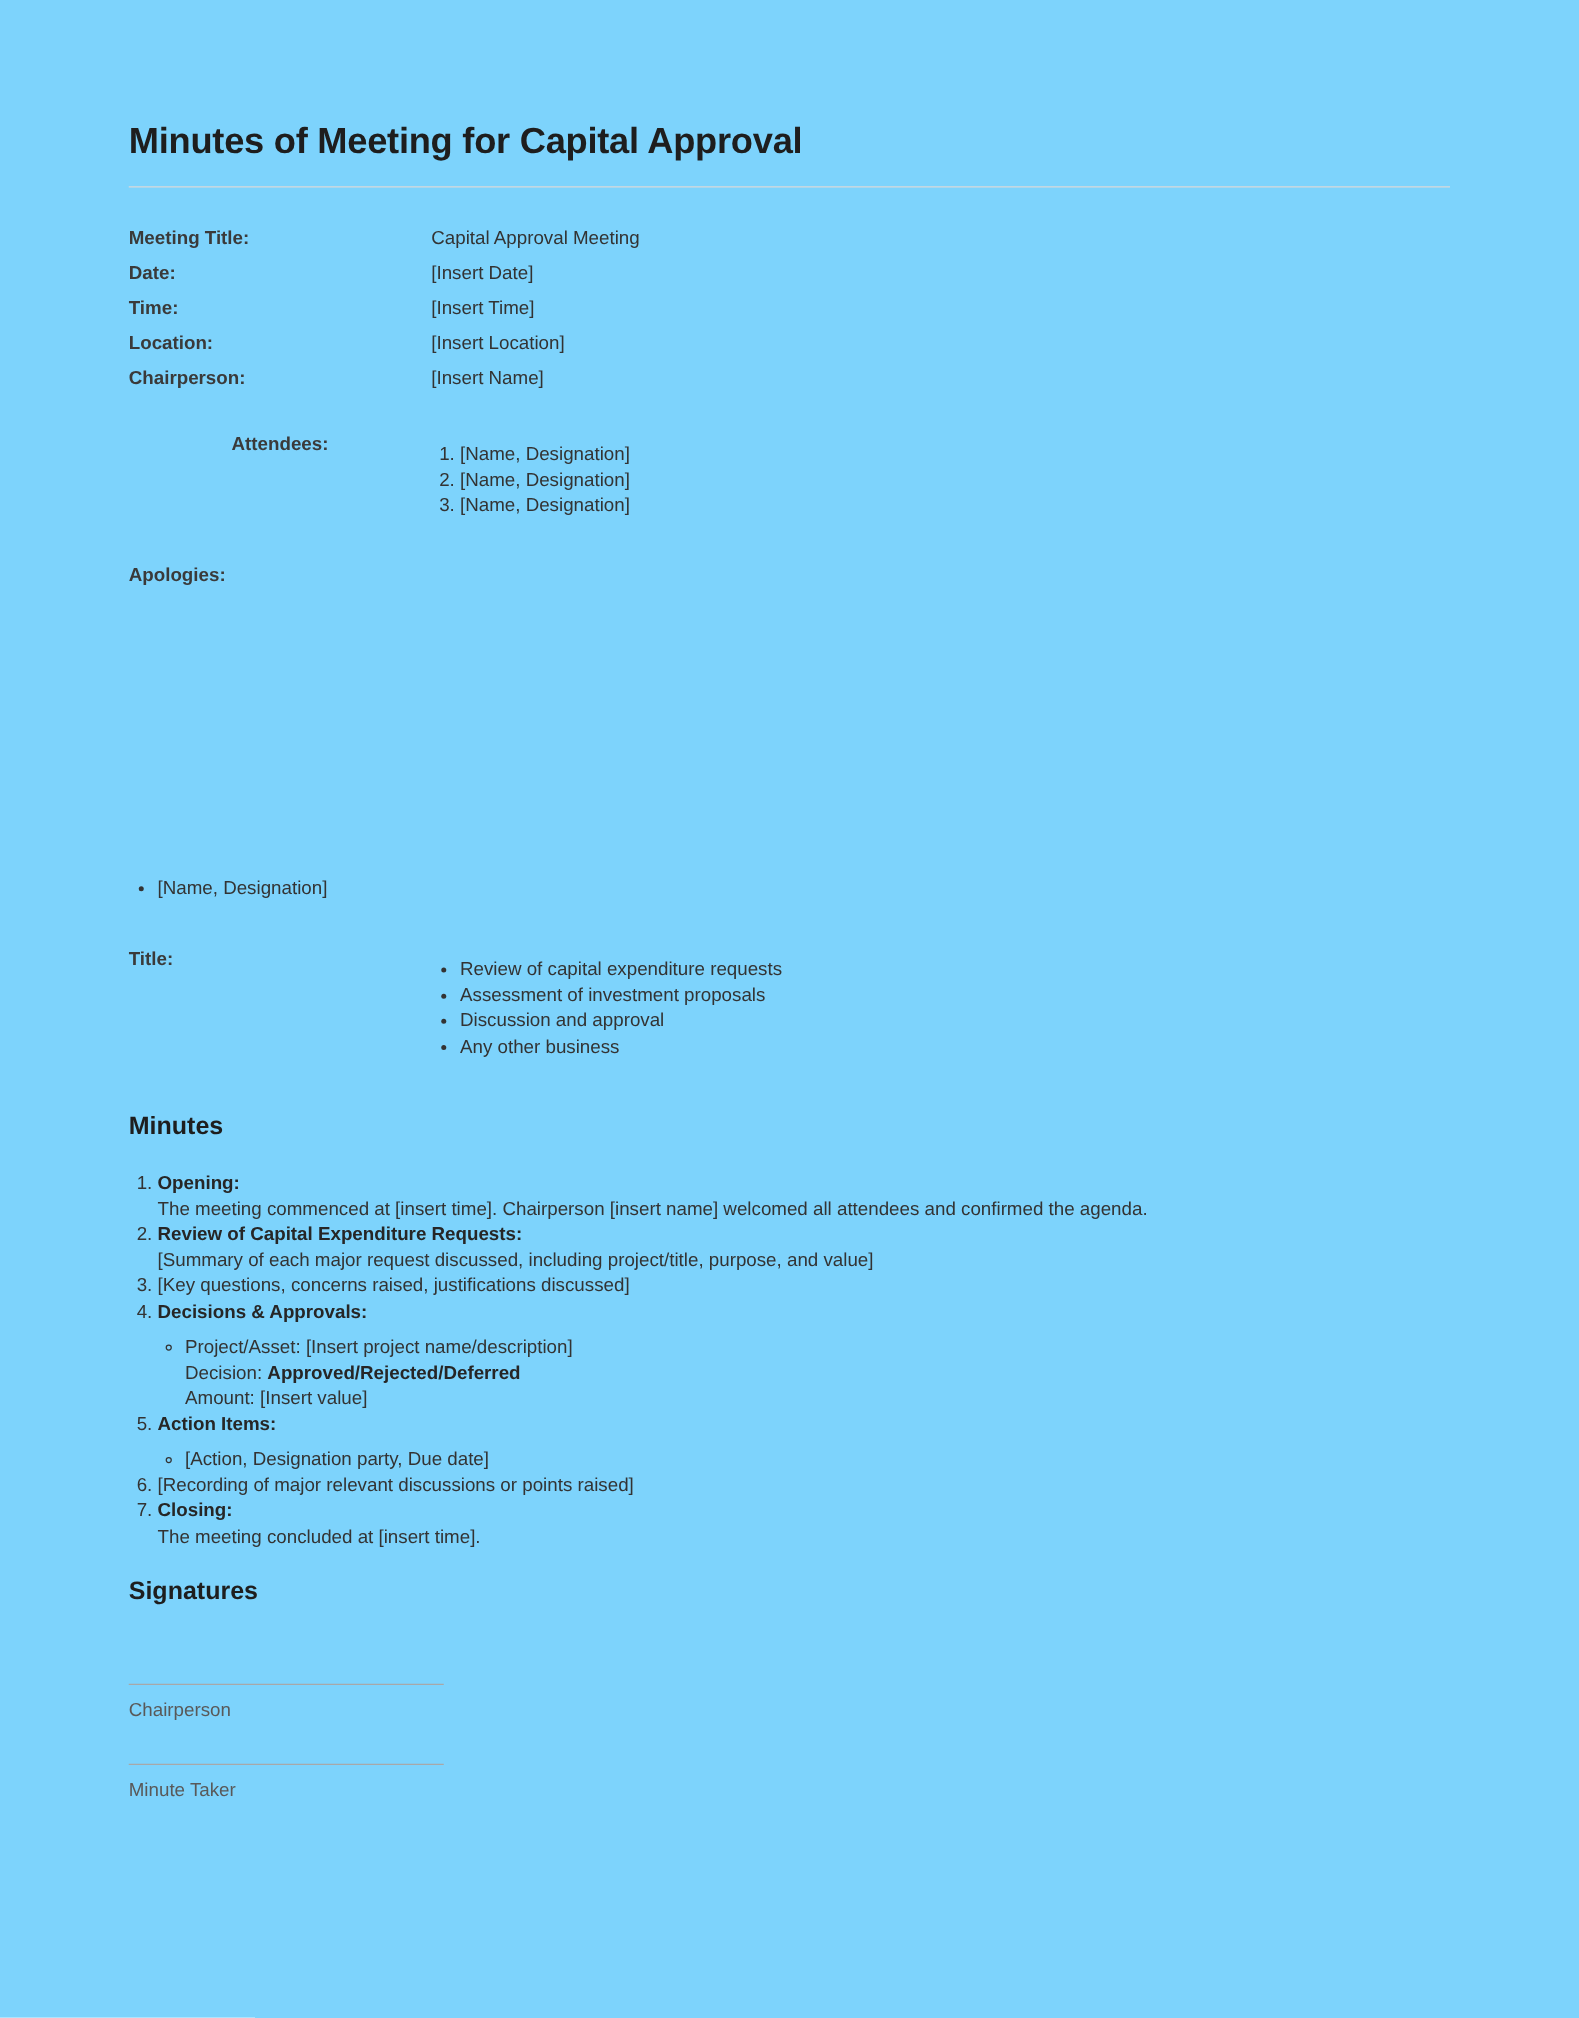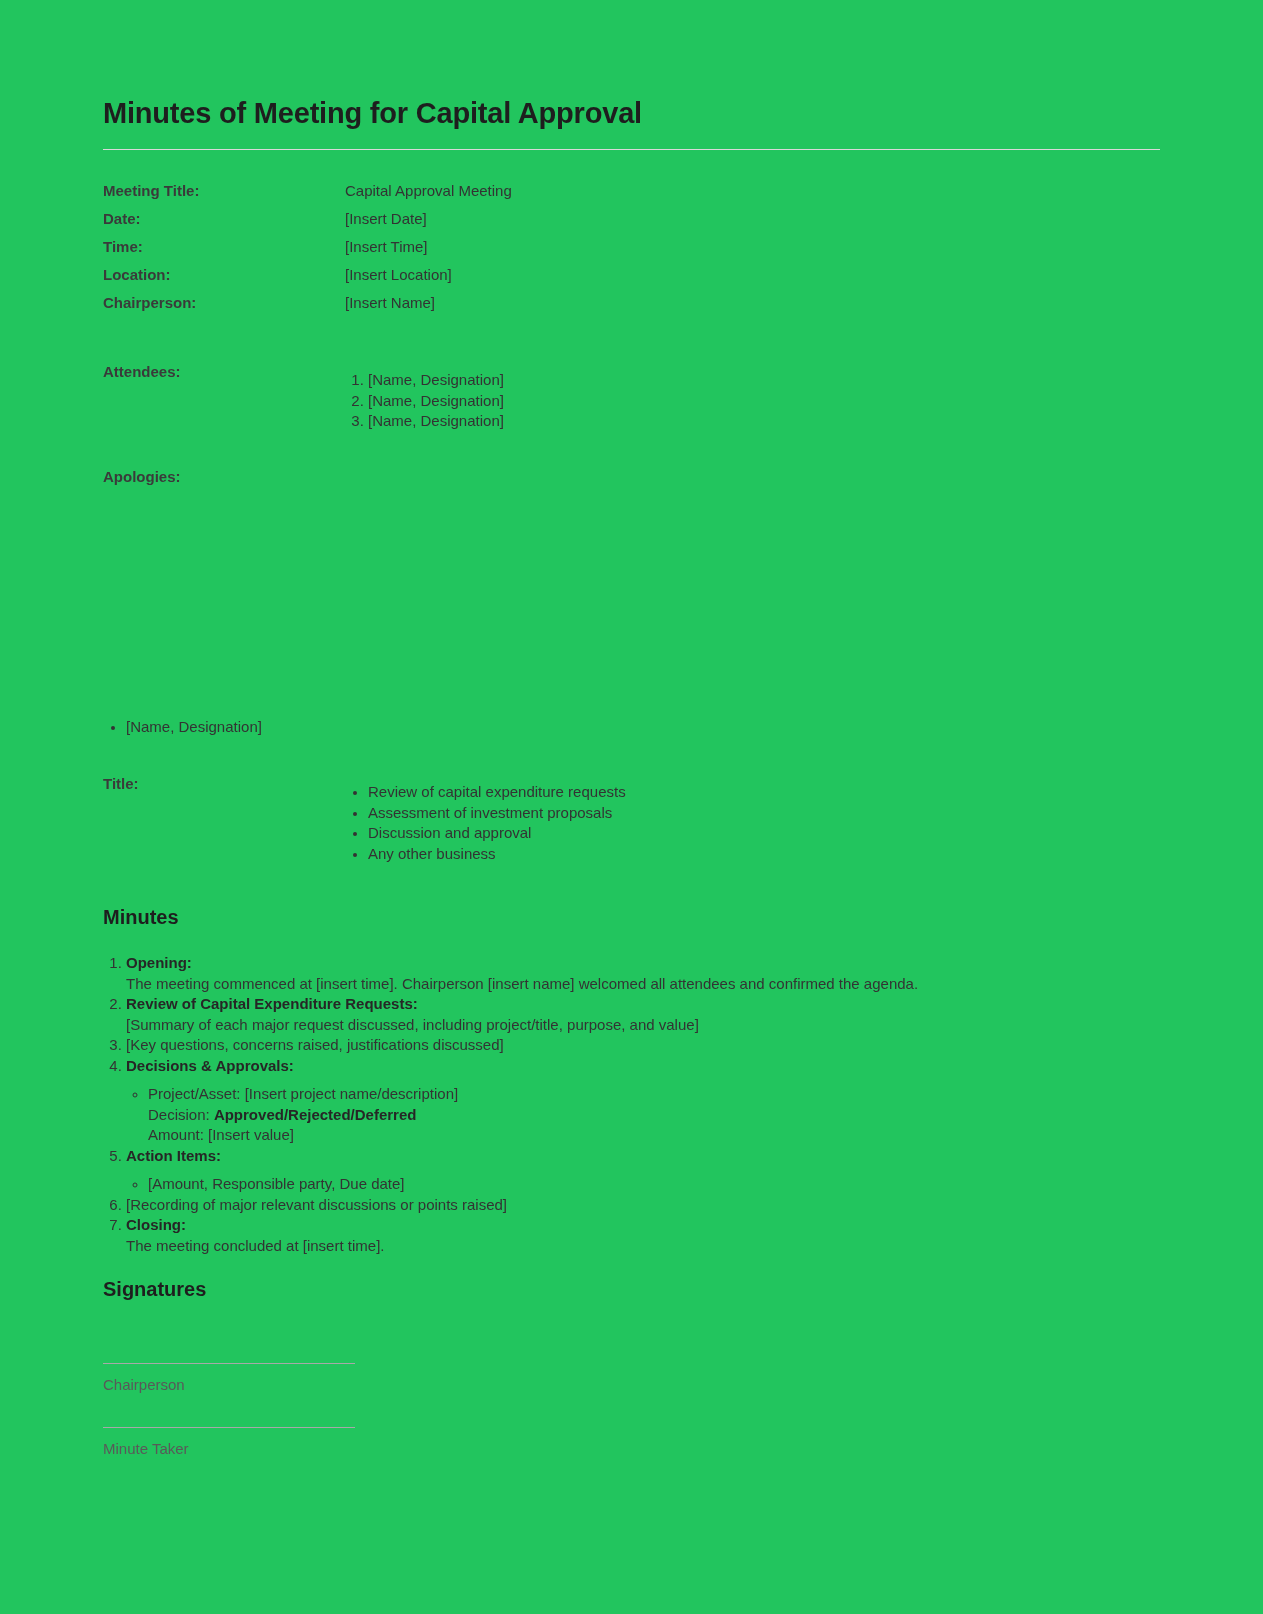--- a/index.html
+++ b/index.html
@@ -9,21 +9,21 @@
   }
   body {
     font-family: "Liberation Sans", "DejaVu Sans", sans-serif;
     color: #333333;
   }
   .page {
     width: 1263px;
     min-height: 1614px;
     box-sizing: border-box;
     padding: 95px 103px 60px 103px;
-    background: #22c55e;
+    background: #7dd3fc;
   }
   h1.doc-title {
     font-size: 29px;
     line-height: 36px;
     font-weight: 700;
     color: #1e1e1e;
     letter-spacing: -0.2px;
     margin: 0 0 18px 0;
   }
   hr.title-rule {
@@ -49,21 +49,21 @@
     display: flex;
     font-size: 15px;
   }
   .meta-block .label {
     flex: 0 0 242px;
     width: 242px;
     font-weight: 600;
     color: #3a3a3a;
     line-height: 21px;
   }
-  .meta-block.attendees { margin-top: 44px; }
+  .meta-block.attendees { margin-top: 28px; text-align: center; }
   .meta-block.apologies { margin-top: 34px; flex-direction: column; }
   .meta-block.agenda    { margin-top: 36px; }
   .block-list {
     margin: 0;
     padding: 9px 0 0 23px;
     font-size: 15px;
     line-height: 20.5px;
     color: #333333;
     list-style-position: outside;
   }
@@ -192,21 +192,21 @@
         <li>
           <div>Project/Asset: [Insert project name/description]</div>
           <div><span>Decision:</span> <strong class="decision-value">Approved/Rejected/Deferred</strong></div>
           <div>Amount: [Insert value]</div>
         </li>
       </ul>
     </li>
     <li>
       <div class="item-title">Action Items:</div>
       <ul class="circle-list">
-        <li>[Amount, Responsible party, Due date]</li>
+        <li>[Action, Designation party, Due date]</li>
       </ul>
     </li>
     <li>
       <div class="item-body">[Recording of major relevant discussions or points raised]</div>
     </li>
     <li>
       <div class="item-title">Closing:</div>
       <div class="item-body">The meeting concluded at [insert time].</div>
     </li>
   </ol>

